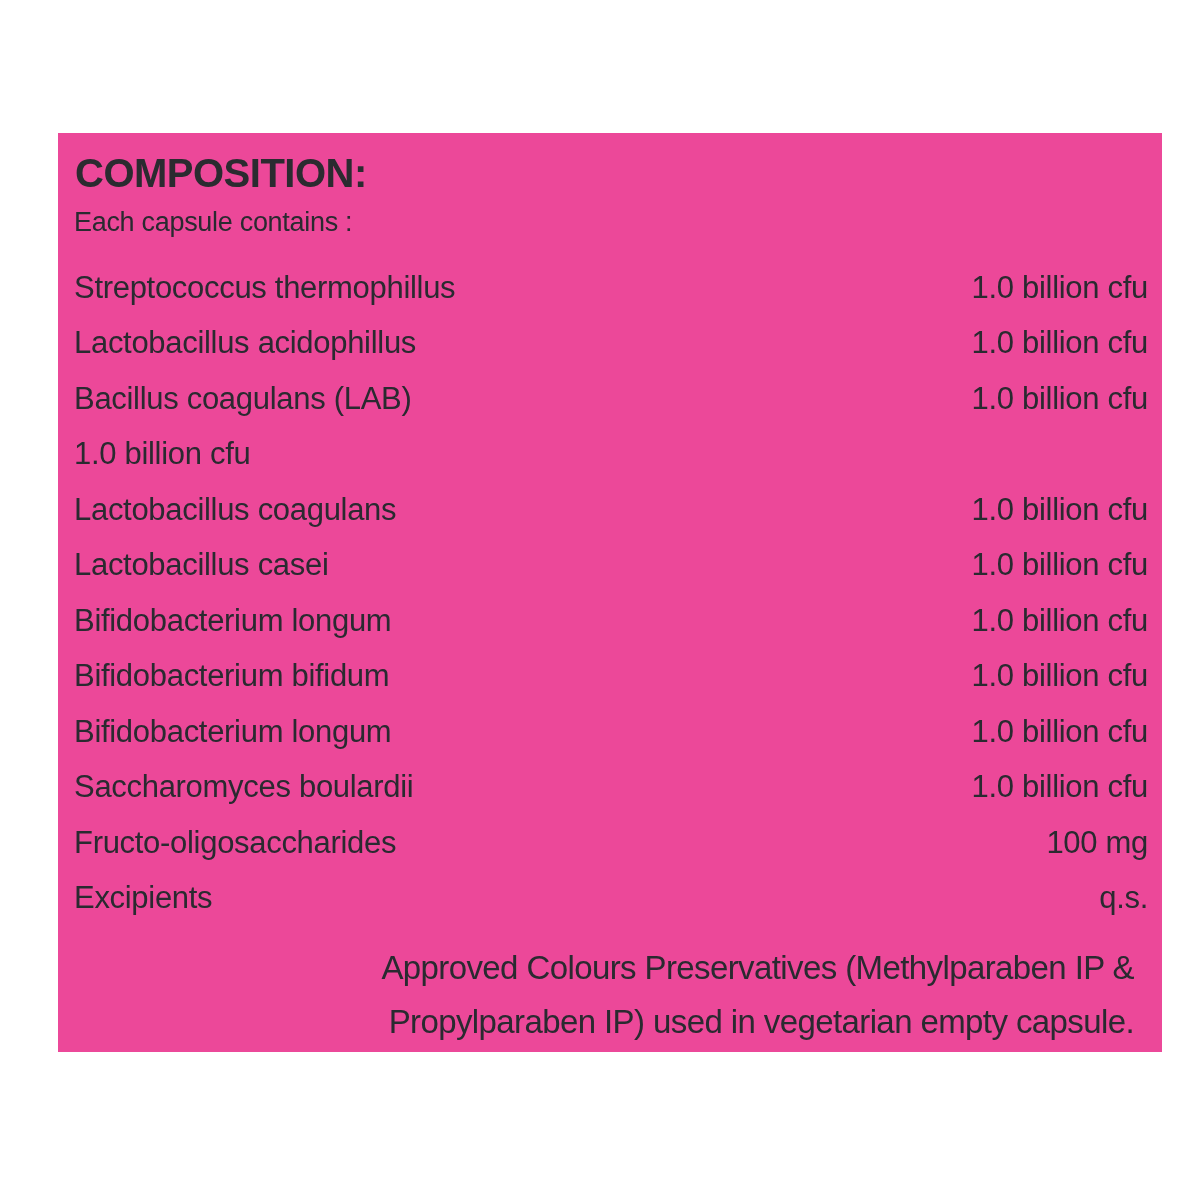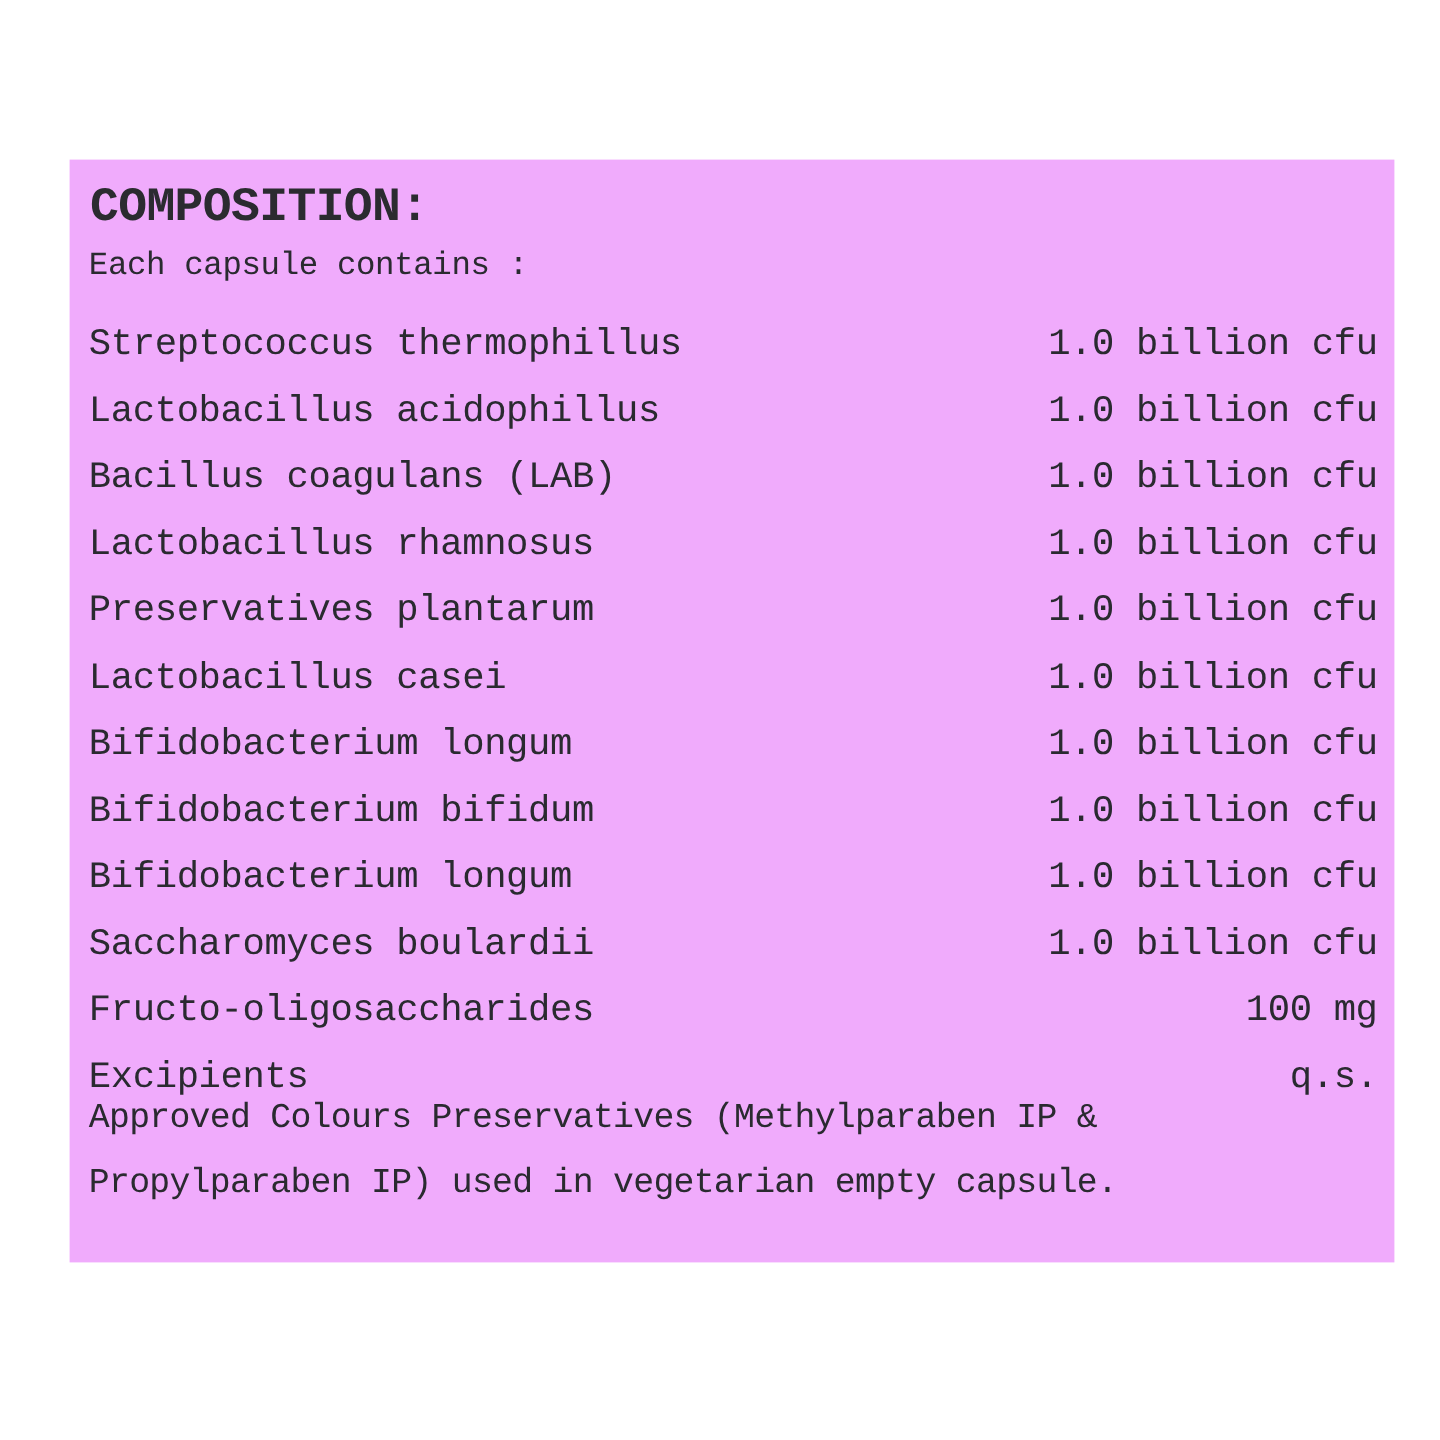--- a/index.html
+++ b/index.html
@@ -9,23 +9,23 @@
       height: 1200px;
       background: #ffffff;
       overflow: hidden;
     }
     .panel {
       position: absolute;
       left: 58px;
       top: 133px;
       width: 1104px;
       height: 919px;
-      background: #f0abfc;
+      background: #ec4899;
       color: #2a2a30;
-      font-family: Liberation Mono, monospace;
+      font-family: Liberation Sans, sans-serif;
     }
     .title {
       position: absolute;
       left: 17px;
       top: 18px;
       font-size: 40px;
       font-weight: bold;
       letter-spacing: -0.5px;
       color: #2b2b30;
     }
@@ -49,25 +49,26 @@
       justify-content: space-between;
       align-items: center;
       font-size: 31px;
       letter-spacing: -0.3px;
     }
     .row .name { white-space: nowrap; }
     .row .amount { white-space: nowrap; text-align: right; padding-right: 6px; }
     .note {
       position: absolute;
       left: 16px;
-      top: 772px;
+      top: 808px;
       width: 1060px;
-      font-size: 29px;
+      font-size: 33px;
       line-height: 54px;
       letter-spacing: -0.6px;
+      text-align: right;
     }
   </style>
 </head>
 <body>
 
 <div class="panel">
   <div class="title">COMPOSITION:</div>
   <div class="intro">Each capsule contains :</div>
 
   <div class="rows">
@@ -77,25 +78,24 @@
     </div>
     <div class="row">
       <span class="name">Lactobacillus acidophillus</span>
       <span class="amount">1.0 billion cfu</span>
     </div>
     <div class="row">
       <span class="name">Bacillus coagulans (LAB)</span>
       <span class="amount">1.0 billion cfu</span>
     </div>
     <div class="row">
-      <span class="name">Lactobacillus rhamnosus</span>
       <span class="amount">1.0 billion cfu</span>
     </div>
     <div class="row">
-      <span class="name">Preservatives plantarum</span>
+      <span class="name">Lactobacillus coagulans</span>
       <span class="amount">1.0 billion cfu</span>
     </div>
     <div class="row">
       <span class="name">Lactobacillus casei</span>
       <span class="amount">1.0 billion cfu</span>
     </div>
     <div class="row">
       <span class="name">Bifidobacterium longum</span>
       <span class="amount">1.0 billion cfu</span>
     </div>

